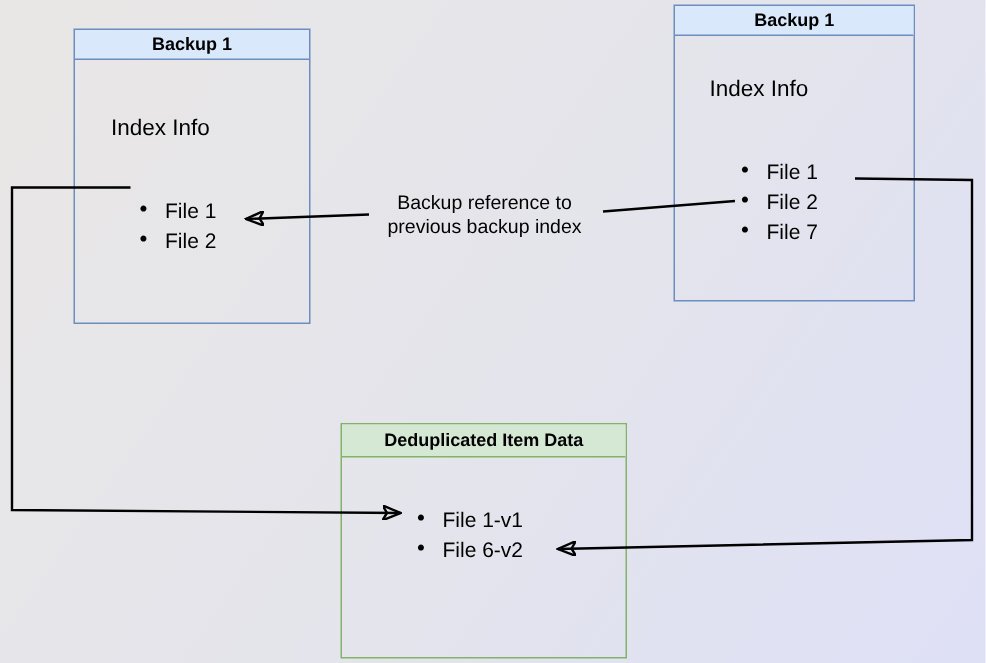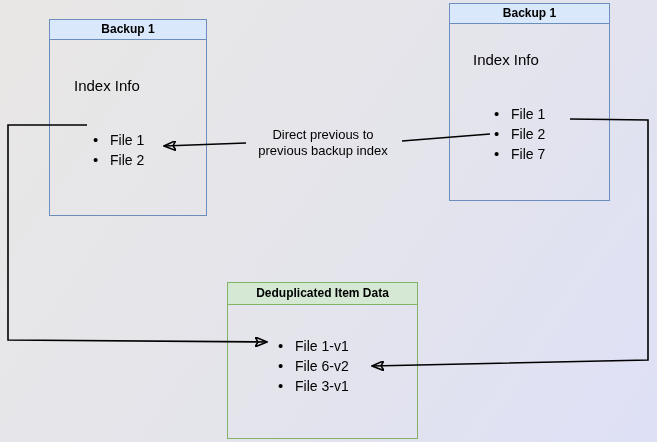--- a/index.html
+++ b/index.html
@@ -113,19 +113,18 @@
       <li><span>File 2</span></li>
       <li><span>File 7</span></li>
     </ul>
   </div>
 
   <div class="node green" style="left:227px; top:282px; width:191px; height:157px;">
     <div class="node-header">Deduplicated Item Data</div>
     <ul class="file-list" style="left:50px; top:53px;text-align:center;">
       <li><span>File 1-v1</span></li>
       <li><span>File 6-v2</span></li>
-      <li><span>File 3-v1</span></li>
     </ul>
   </div>
 
-  <div class="edge-label">Direct previous to previous backup index</div>
+  <div class="edge-label">Backup reference to previous backup index</div>
 
 </div>
 
 </body></html>

